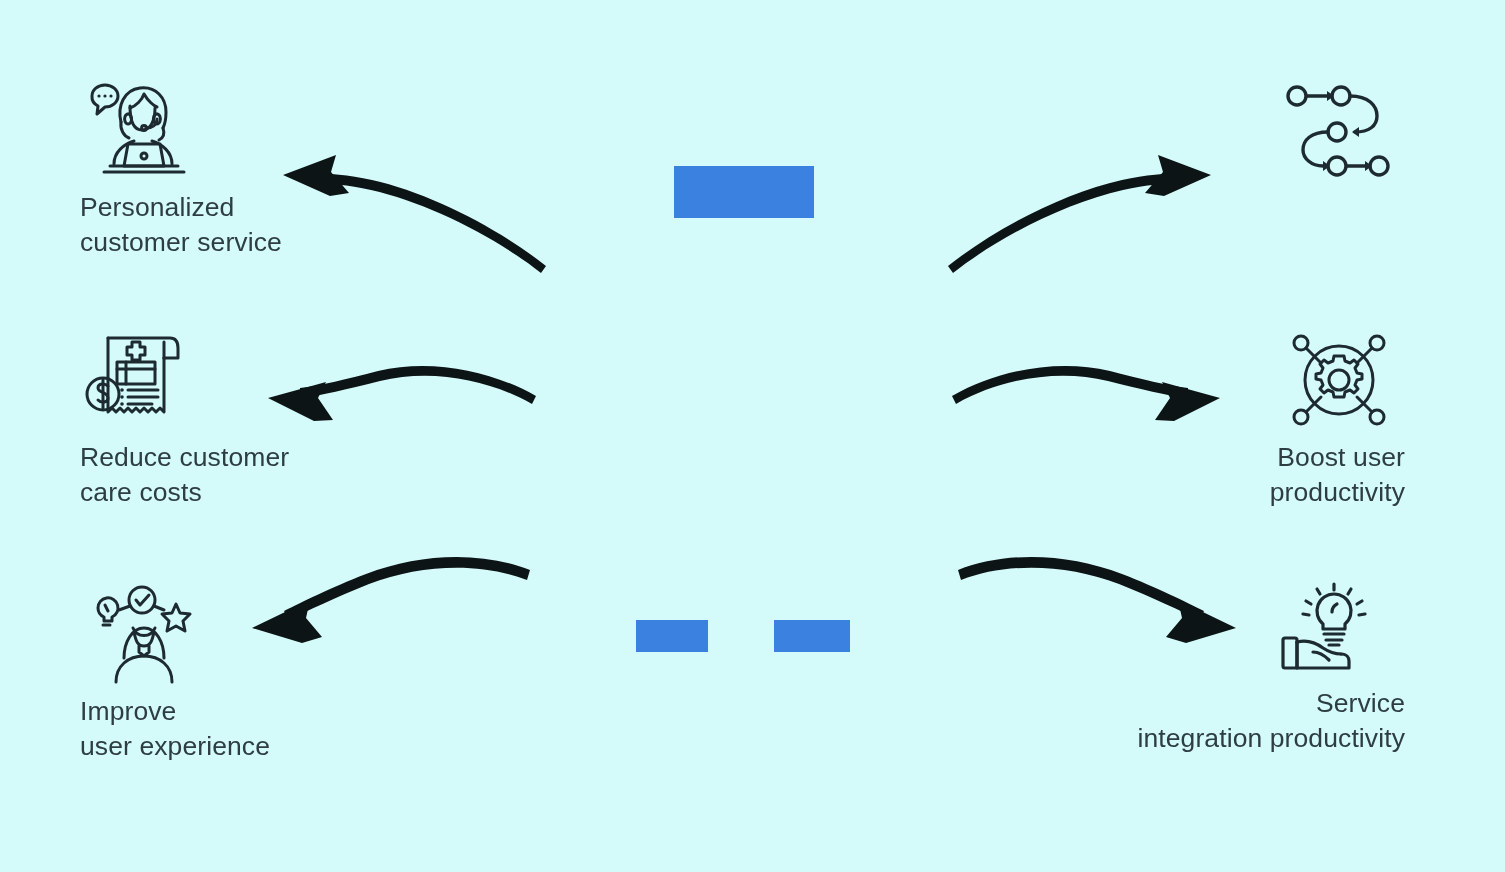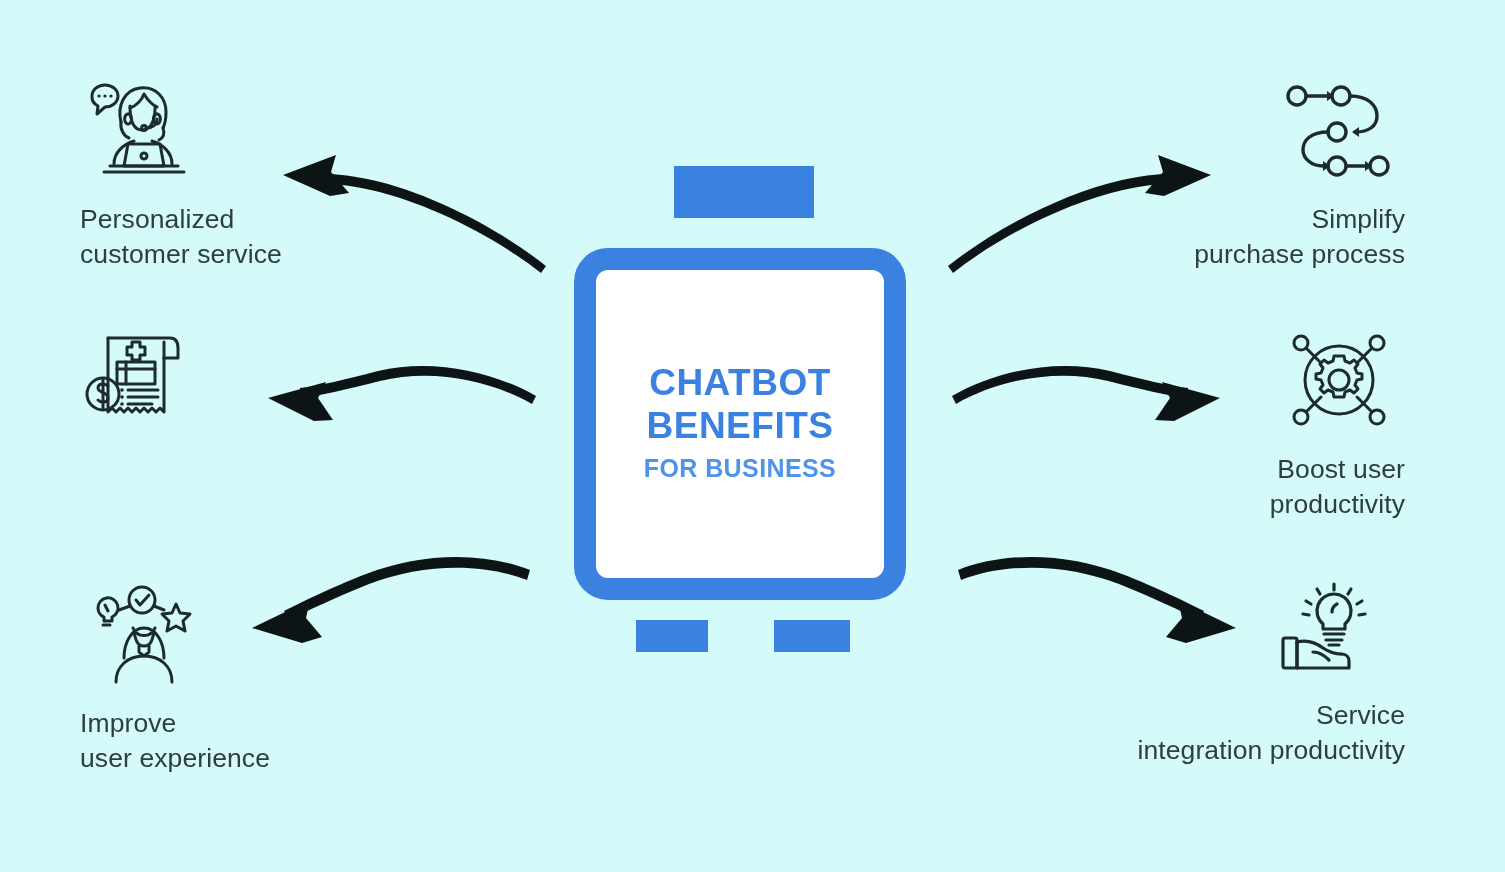--- a/index.html
+++ b/index.html
@@ -83,21 +83,21 @@
   .item.left .item-icon  { margin-left: 4px; }
   .item.right .item-icon { margin-left: auto; margin-right: 6px; }
 
   .item-label {
     font-size: 26.5px;
     font-weight: 500;
     line-height: 1.33;
     color: #2e3d42;
     letter-spacing: 0.1px;
     white-space: pre-line;
-    margin-top: 20px;
+    margin-top: 8px;
   }
 
   
   .row-1 { top: 78px; }
   .row-2 { top: 328px; }
   .row-3 { top: 582px; }
 
   .item.right.row-3 .item-icon { height: 96px; }
 
   
@@ -111,27 +111,20 @@
 </style>
 </head>
 <body>
 
 <div class="stage">
 
   <div class="tab tab-top"></div>
   <div class="tab tab-bot-l"></div>
   <div class="tab tab-bot-r"></div>
 
-  <div class="center-card">
-    <div class="center-inner">
-      <span class="center-line1">CHATBOT</span>
-      <span class="center-line2">BENEFITS</span>
-      <span class="center-sub">FOR BUSINESS</span>
-    </div>
-  </div>
 
   <svg class="arrow-layer" viewBox="0 0 1505 872">
     <defs>
       
     </defs>
 
     <g fill="#0d1416">
       <path d="M546,266 C498,228 430,193 372,180 C348,175 328,173 312,173
                L312,183 C328,183 348,185 371,190 C428,203 494,236 541,273 Z"></path>
       <path d="M283,175 L336,155 L331,172 L349,193 L330,196 Z"></path>
@@ -219,20 +212,22 @@
       <path d="M44 69 L74 69"></path>
       <path d="M44 76 L68 76"></path>
       <circle cx="38" cy="62" r="1.8" fill="#1d2b30" stroke="none"></circle>
       <circle cx="38" cy="69" r="1.8" fill="#1d2b30" stroke="none"></circle>
       <circle cx="38" cy="76" r="1.8" fill="#1d2b30" stroke="none"></circle>
 
       <circle cx="19" cy="66" r="16"></circle>
       <path d="M24 58 C21 55 14 55 14 60 C14 65 24 64 24 70 C24 75 17 75 14 72"></path>
       <path d="M19 52 L19 80"></path>
     </svg>
+    <div class="item-label">Reduce customer
+care costs</div>
   </div>
 
   <div class="item left row-3">
     <svg class="item-icon" viewBox="0 0 120 104" fill="none" stroke="#1d2b30" stroke-width="3" stroke-linecap="round" stroke-linejoin="round">
 
       <path d="M14 26 a10 10 0 1 1 14 9 l0 4 -8 0 0 -4 a10 10 0 0 1 -6 -9 Z"></path>
       <path d="M19 43 l7 0"></path>
       <path d="M21 23 l3 6"></path>
 
       <circle cx="58" cy="18" r="13"></circle>
@@ -269,22 +264,20 @@
       <path d="M80 49 L73 54 L80 59 Z" fill="#1d2b30" stroke="none"></path>
 
       <path d="M49 54 C32 54 24 62 24 72 C24 80 32 88 44 88"></path>
 
       <circle cx="58" cy="88" r="9"></circle>
       <circle cx="100" cy="88" r="9"></circle>
       <path d="M44 83 L51 88 L44 93 Z" fill="#1d2b30" stroke="none"></path>
       <path d="M68 88 L88 88"></path>
       <path d="M86 83 L93 88 L86 93 Z" fill="#1d2b30" stroke="none"></path>
     </svg>
-    <div class="item-label">Simplify
-purchase process</div>
   </div>
 
   <div class="item right row-2">
     <svg class="item-icon" viewBox="0 0 120 104" fill="none" stroke="#1d2b30" stroke-width="3" stroke-linecap="round" stroke-linejoin="round">
 
       <circle cx="60" cy="52" r="34"></circle>
 
       <circle cx="22" cy="15" r="7"></circle>
       <circle cx="98" cy="15" r="7"></circle>
       <circle cx="22" cy="89" r="7"></circle>

